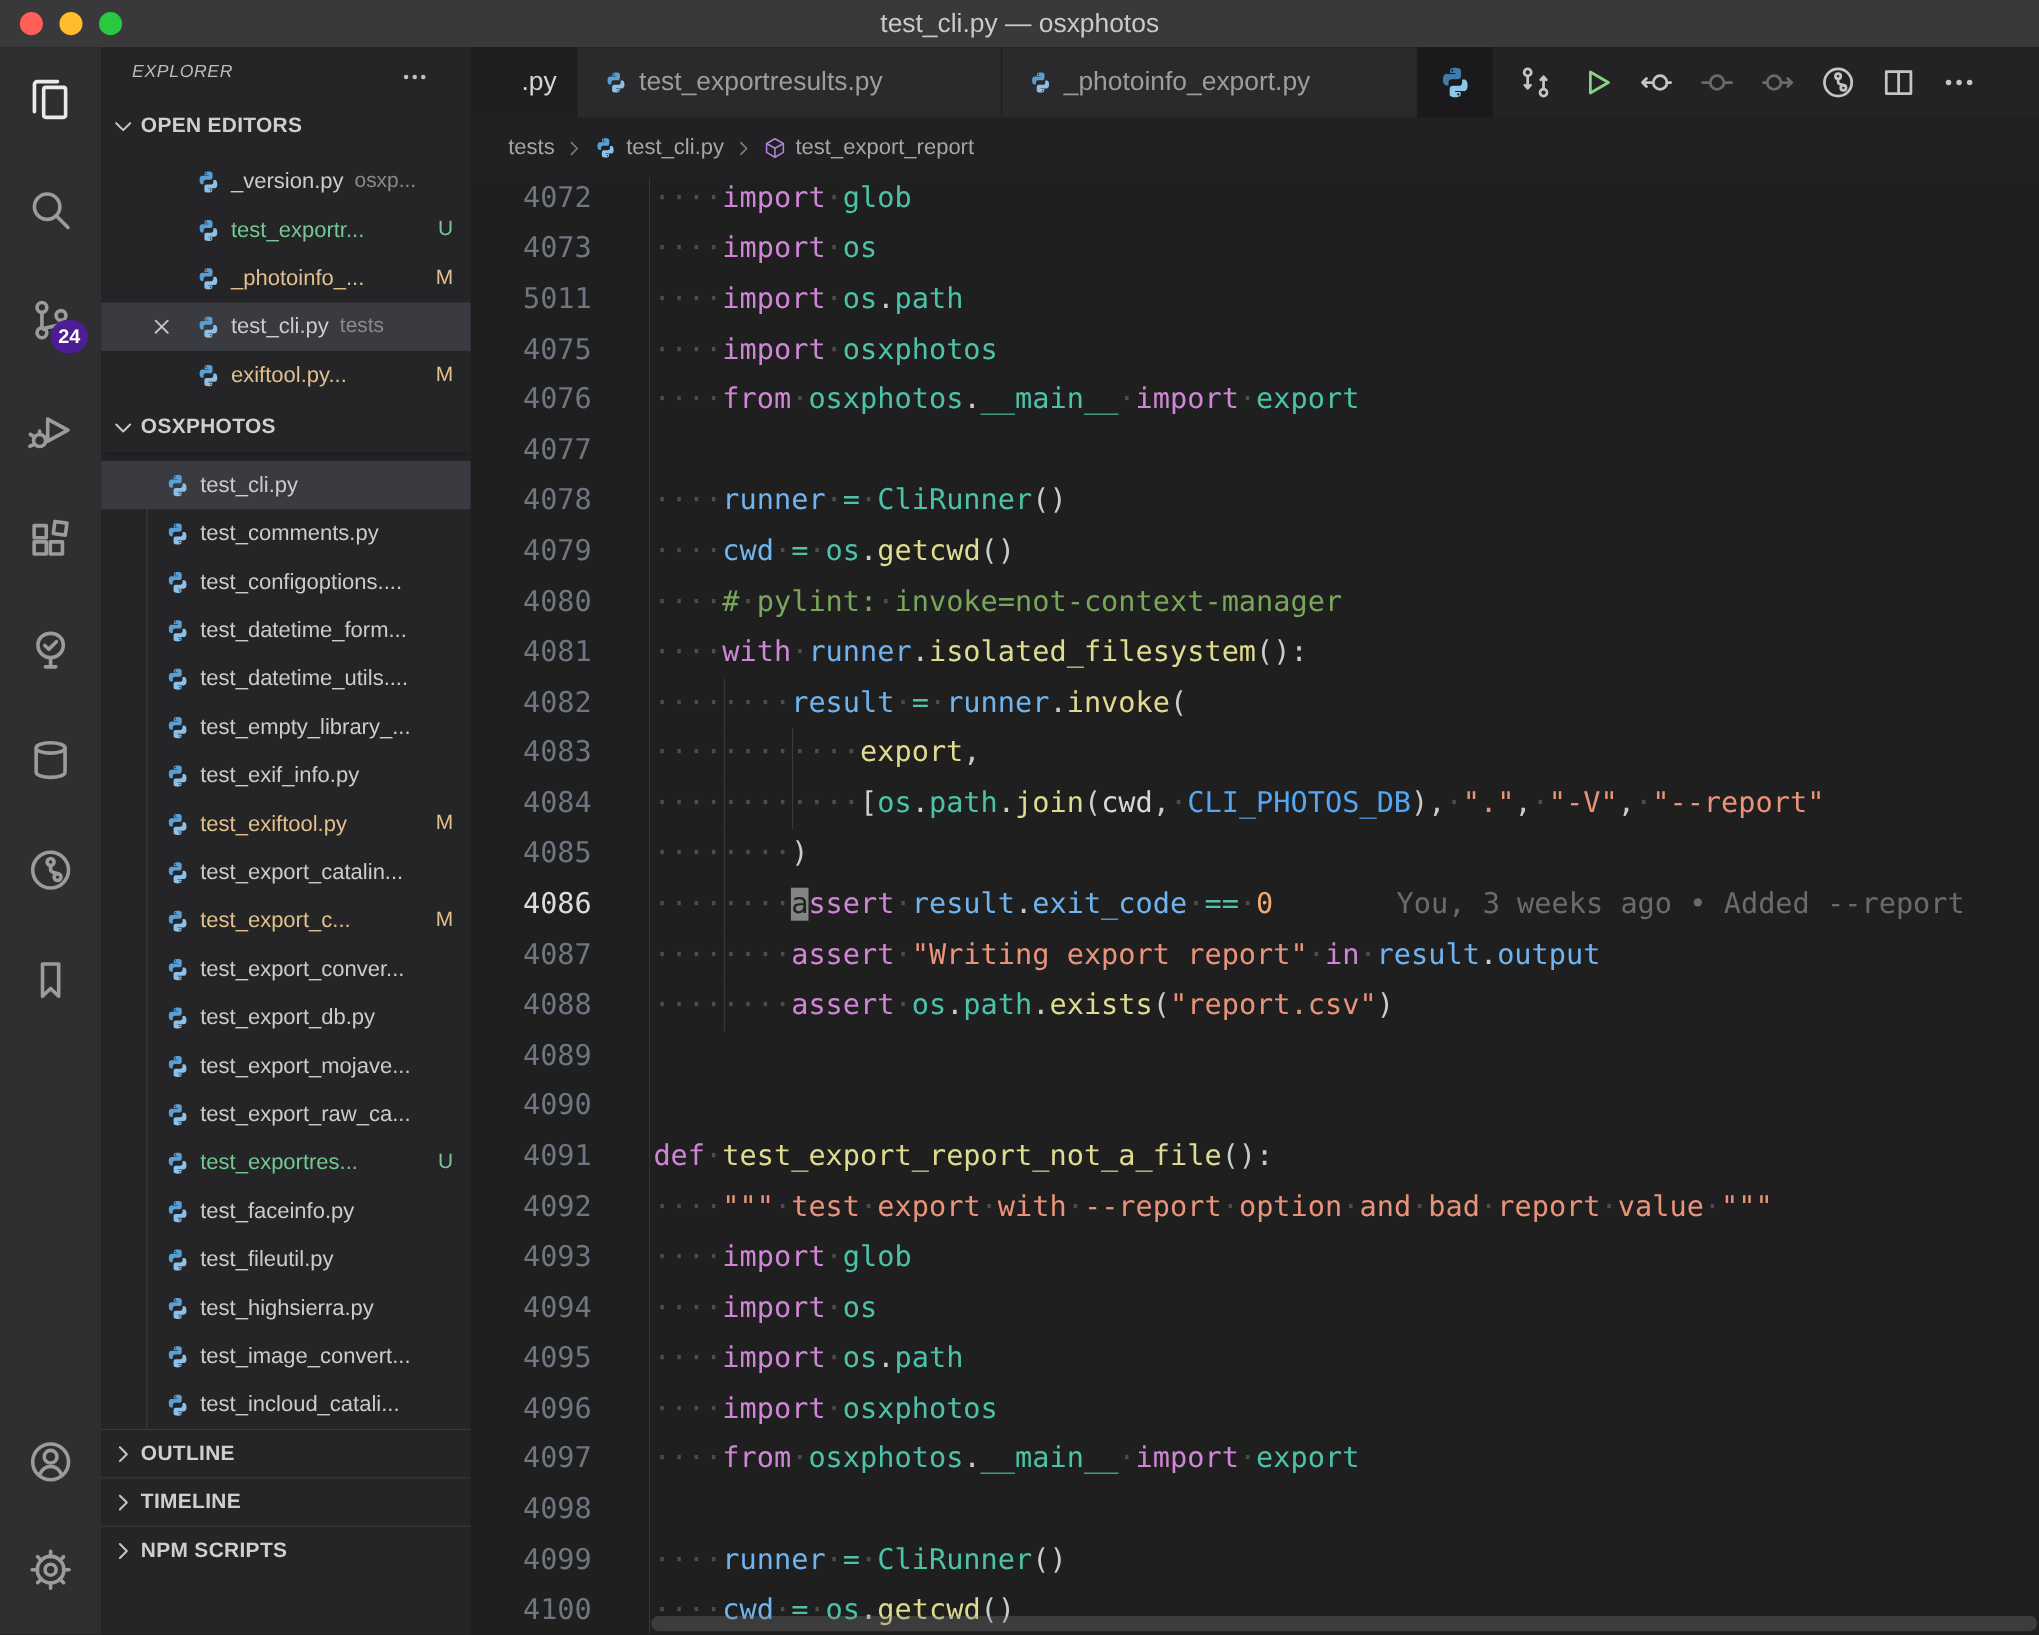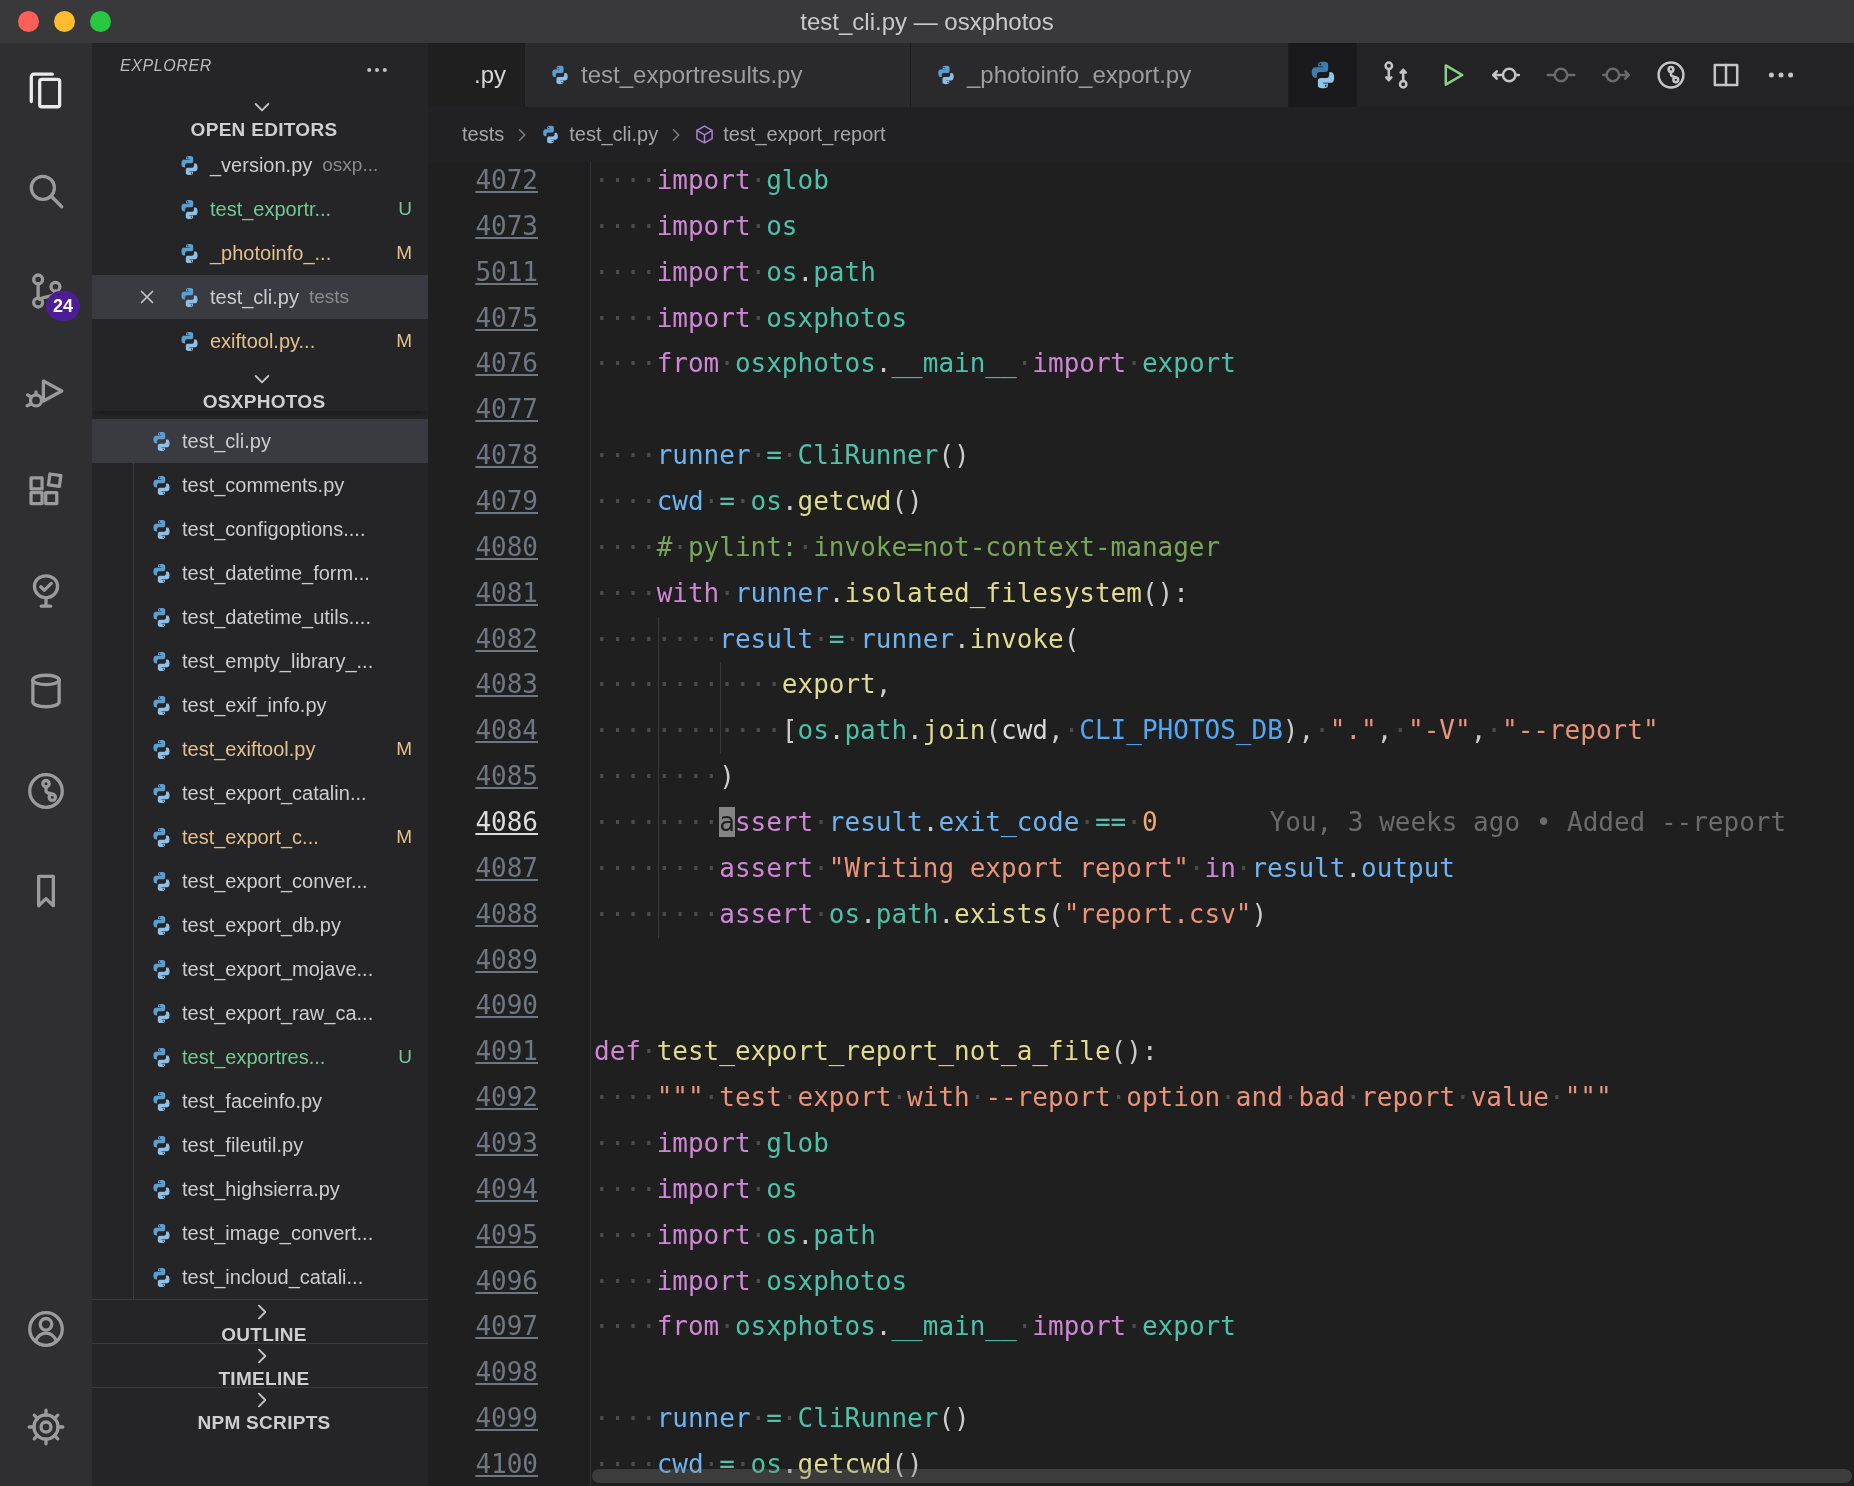--- a/index.html
+++ b/index.html
@@ -26,21 +26,21 @@
   .ab-badge{position:absolute;right:12px;bottom:22px;min-width:34px;height:30px;border-radius:15px;
     background:#4c1d95;color:#fff;font-size:18px;font-weight:700;display:flex;align-items:center;justify-content:center;padding:0 6px;}
   .ab-bottom{position:absolute;left:0;bottom:8px;width:92px;}
   .ab-bottom .ab-item{height:98px;}
   
   .sidebar{position:absolute;left:92px;top:43px;bottom:0;width:336px;background:var(--sidebar);color:var(--fg);overflow:hidden;}
   .sb-head{height:52px;padding:14px 0 0 28px;font-size:16px;color:#bcbcbc;letter-spacing:.6px;position:relative;font-style:italic;}
   .sb-more{position:absolute;right:38px;top:14px;color:#c2c2c2;}
   .sb-more svg{width:26px;height:26px;}
   .sec-head{height:40px;display:flex;align-items:center;font-size:19px;font-weight:700;color:#cfcfcf;
-    letter-spacing:.3px;padding-left:8px;position:relative;flex-direction:column;}
+    letter-spacing:.3px;padding-left:8px;position:relative;}
   .sec-head .chev{width:24px;height:24px;margin-right:4px;color:#c5c5c5;flex:0 0 auto;}
   .sec-head.bordered{border-top:1px solid var(--border);height:44px;}
   #osx-head{margin-top:4px;box-shadow:0 5px 6px -3px rgba(0,0,0,.35);height:44px;}
   .row{position:relative;height:44px;display:flex;align-items:center;font-size:20px;color:var(--fg);}
   .row .ficon{width:23px;height:23px;flex:0 0 auto;margin-right:9px;}
   .row .nm{white-space:nowrap;}
   .row .sfx{color:var(--dim);margin-left:10px;font-size:19px;white-space:nowrap;}
   .row .badge{position:absolute;right:16px;font-size:19px;}
   .row.sel{background:var(--rowsel);}
   .row .closex{position:absolute;left:44px;width:22px;height:22px;color:#c5c5c5;}
@@ -68,21 +68,21 @@
   .breadcrumbs{position:absolute;left:0;top:64px;right:0;height:55px;background:#212123;
     display:flex;align-items:center;padding-left:34px;font-size:20px;color:#a6a6a6;}
   .bc-sep{width:20px;height:20px;color:#7d7d7d;margin:0 8px;}
   .bc-icon{width:21px;height:21px;margin-right:8px;}
   .bc-item{display:flex;align-items:center;}
   
   .code{position:absolute;left:0;top:119px;right:0;bottom:0;overflow:hidden;
     font-family:"DejaVu Sans Mono","Liberation Mono",monospace;font-size:26px;}
   .lines{margin-top:-4px;}
   .line{position:relative;height:45.86px;line-height:45.86px;white-space:pre;}
-  .num{display:inline-block;width:110px;text-align:right;color:#6e7681;text-decoration:underline;}
+  .num{display:inline-block;width:110px;text-align:right;color:#6e7681;}
   .line.cur .num{color:#dcdcdc;}
   .src{margin-left:56px;}
   .g{position:absolute;top:0;bottom:0;width:1px;background:#3a3a3c;}
   .vguide{position:absolute;left:162px;top:0;bottom:0;width:1px;background:#343436;}
   .hscroll{position:absolute;left:164px;right:2px;bottom:3px;height:14px;border-radius:7px;
     background:rgba(121,121,121,.32);}
   .tok-ws{color:#4c4c4c;} .tok-kw{color:#d086d6;} .tok-mod{color:#4cc3a9;} .tok-var{color:#6fb4f0;}
   .tok-fn{color:#dfdb8f;} .tok-str{color:#e8937a;} .tok-num{color:#edaa72;} .tok-com{color:#78a65a;}
   .tok-op{color:#54c0aa;} .tok-pun{color:#cbcbcb;} .tok-plain{color:#d8d8d8;} .tok-cst{color:#53a7f4;}
   .tok-cur{background:#848484;color:#1f1f1f;}

